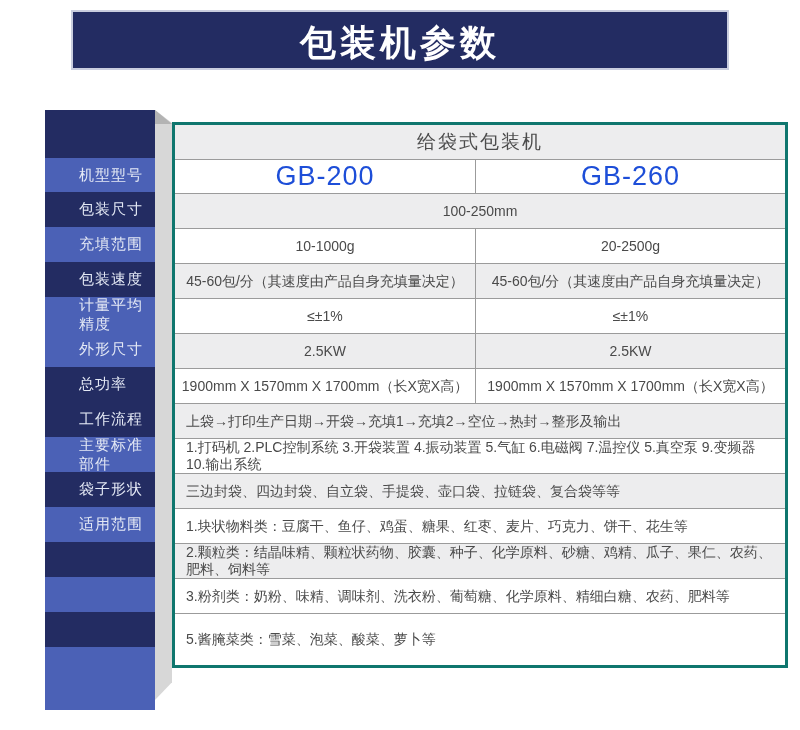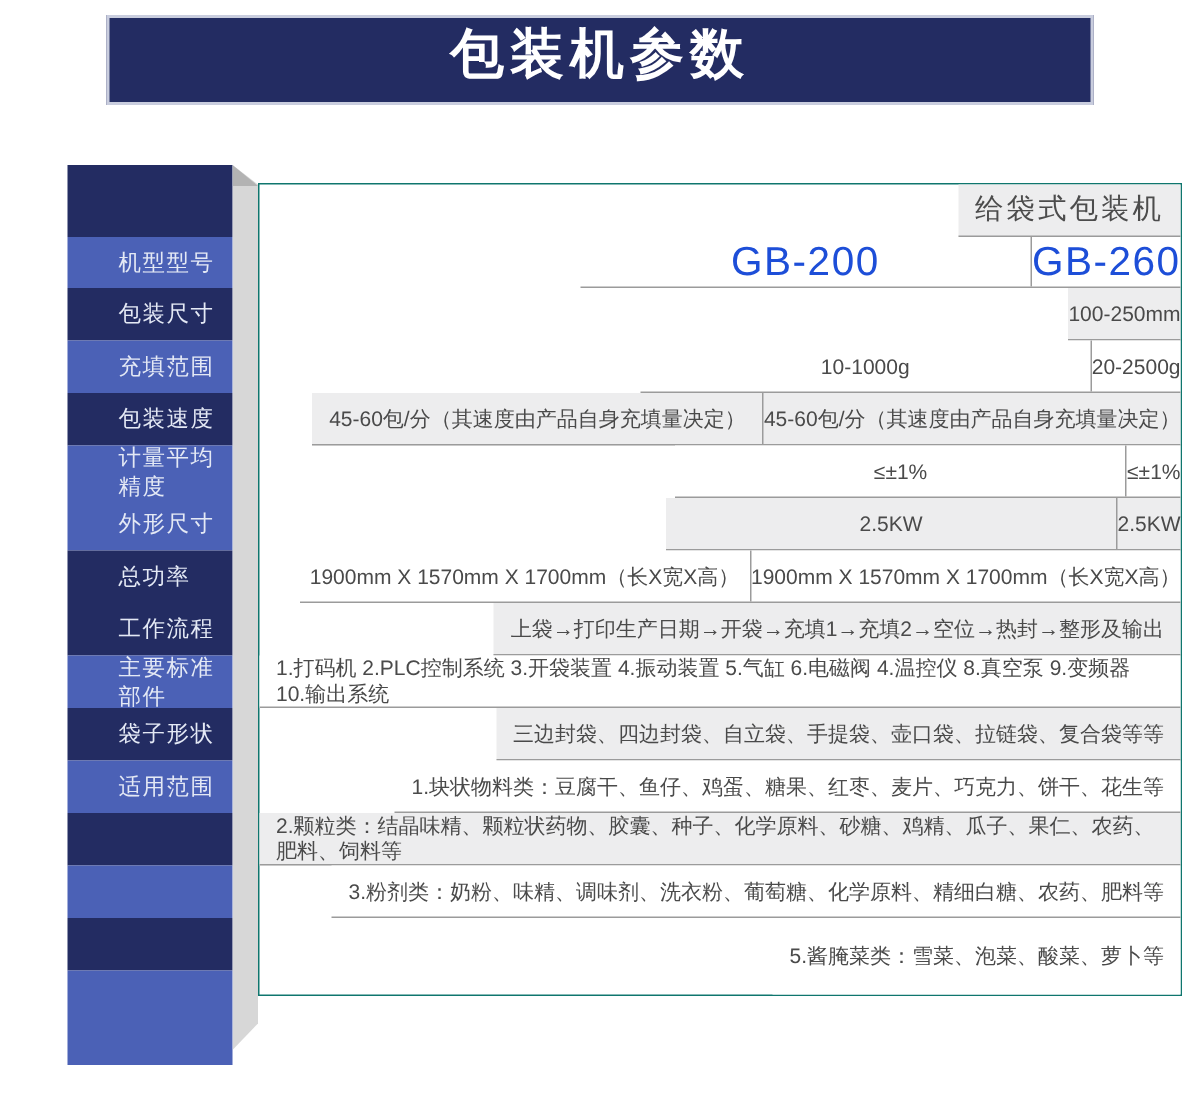--- a/index.html
+++ b/index.html
@@ -3,21 +3,21 @@
 <meta charset="utf-8">
 <style>
   * { margin:0; padding:0; box-sizing:border-box; }
   html,body { width:800px; height:730px; background:#ffffff;
     font-family:"Liberation Sans","DejaVu Sans",sans-serif; }
   .page { position:relative; width:800px; height:730px; background:#fff; overflow:hidden; }
 
   
   .banner { position:absolute; left:71px; top:10px; width:658px; height:60px;
     background:#232c62; border:2px solid #c9cdde;
-    display:flex; align-items:flex-start; justify-content:center; }
+    display:flex; align-items:flex-end; justify-content:center; }
   .banner-title { color:#ffffff; font-size:36px; font-weight:bold; letter-spacing:4px; }
 
   
   .sidebar { position:absolute; left:8px; top:110px; width:147px; height:600px;
     display:flex; flex-direction:column;padding-left:37px; }
   .sb { display:flex; align-items:center; padding-left:34px;
     color:#e4e9f5; font-size:15px; letter-spacing:1px; }
   .sb.dark  { background:#232c62; }
   .sb.light { background:#4b61b6; }
   .h48 { height:48px; } .h34 { height:34px; } .h35 { height:35px; }
@@ -25,21 +25,21 @@
 
   
   .strip { position:absolute; left:155px; top:110px; width:17px; height:590px;
     background:#d7d7d7;
     clip-path:polygon(0 0, 100% 13px, 100% 97%, 0 100%); }
   .strip-fold { position:absolute; left:155px; top:110px; width:17px; height:14px;
     background:#b3b3b3; clip-path:polygon(0 0, 100% 100%, 0 100%); }
 
   
   .spec-table { position:absolute; left:172px; top:122px; width:616px;
-    border:1px solid #0f766e; background:#fff; display:flex; flex-direction:column;align-items:flex-end; }
+    border:3px solid #0f766e; background:#fff; display:flex; flex-direction:column; }
   .trow { display:flex; border-bottom:1px solid #9b9b9b; }
   .trow:last-child { border-bottom:none; }
   .trow.gray { background:#ededee; }
   .trow.white { background:#ffffff; }
   .cell { display:flex; align-items:center; justify-content:center;
     font-size:14px; color:#4a4a4a; text-align:center; line-height:1.2; }
   .c1 { width:301px; border-right:1px solid #9b9b9b; }
   .c2 { flex:1; }
   .full { width:100%; justify-content:flex-start; text-align:left; padding:0 11px; }
   .thead { font-size:19px; color:#4c4c4c; letter-spacing:2px; }
@@ -116,21 +116,21 @@
     <div class="trow white h-row">
       <div class="cell c1">1900mm X 1570mm X 1700mm（长X宽X高）</div>
       <div class="cell c2">1900mm X 1570mm X 1700mm（长X宽X高）</div>
     </div>
 
     <div class="trow gray h-row">
       <div class="cell full">上袋→打印生产日期→开袋→充填1→充填2→空位→热封→整形及输出</div>
     </div>
 
     <div class="trow white h-row">
-      <div class="cell full">1.打码机 2.PLC控制系统 3.开袋装置 4.振动装置 5.气缸 6.电磁阀 4.温控仪 8.真空泵 9.变频器 10.输出系统</div>
+      <div class="cell full">1.打码机 2.PLC控制系统 3.开袋装置 4.振动装置 5.气缸 6.电磁阀 7.温控仪 5.真空泵 9.变频器 10.输出系统</div>
     </div>
 
     <div class="trow gray h-row">
       <div class="cell full">三边封袋、四边封袋、自立袋、手提袋、壶口袋、拉链袋、复合袋等等</div>
     </div>
 
     <div class="trow white h-row">
       <div class="cell full">1.块状物料类：豆腐干、鱼仔、鸡蛋、糖果、红枣、麦片、巧克力、饼干、花生等</div>
     </div>
 

